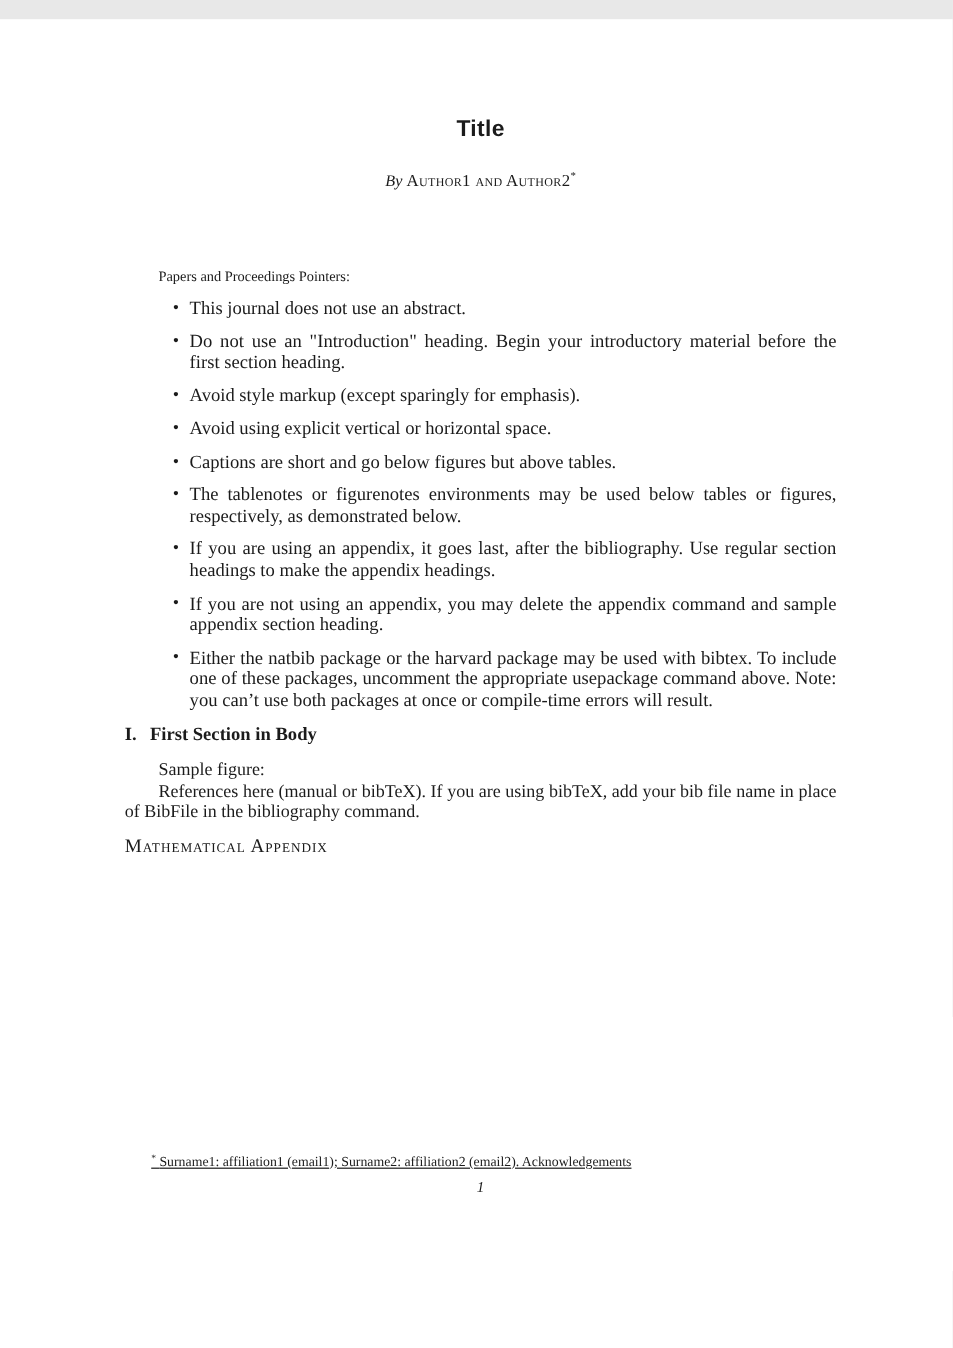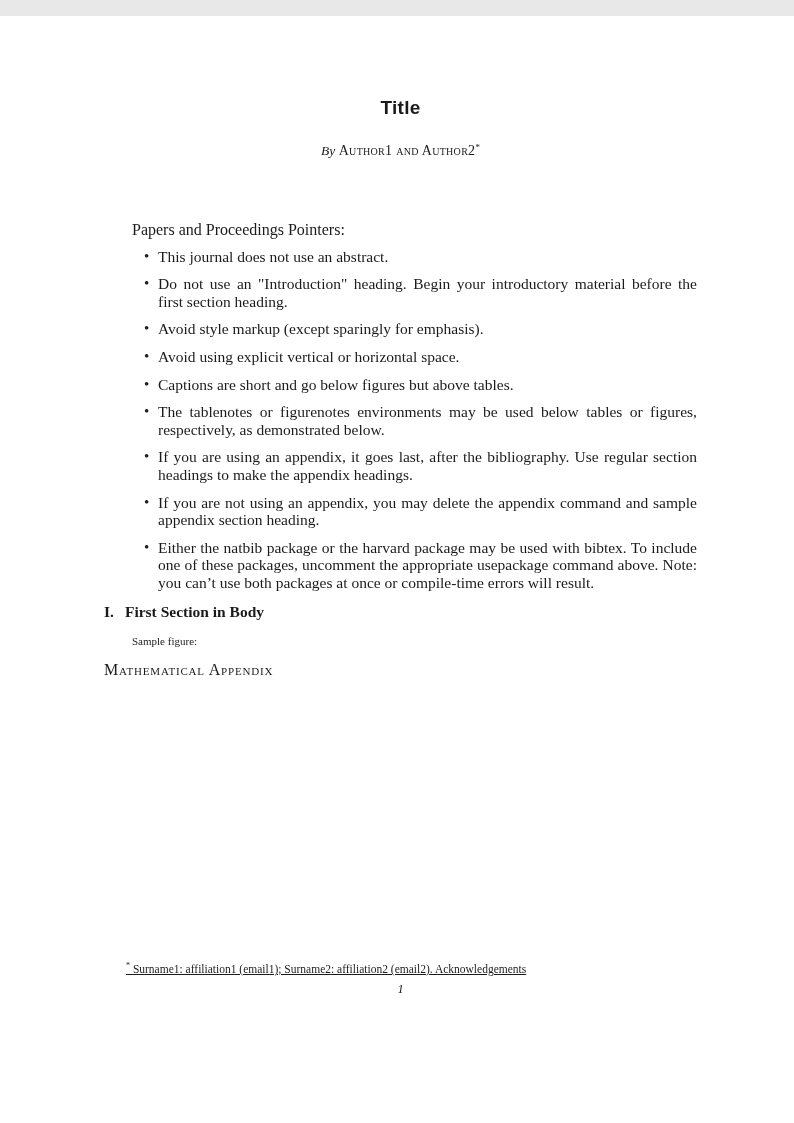--- a/index.html
+++ b/index.html
@@ -46,21 +46,21 @@
     font-size: 14px;
     letter-spacing: 0.3px;
   }
   .byline sup {
     font-size: 9px;
     vertical-align: super;
     line-height: 0;
   }
   .intro-par {
     margin: 62px 0 0 0;
-    font-size: 16px;
+    font-size: 12px;
     line-height: 17.6px;
     text-indent: 28px;
     text-align: justify;
   }
   ul.pointers {
     margin: 9px 0 0 0;
     padding: 0 0 0 54px;
     list-style: none;
   }
   ul.pointers li {
@@ -83,21 +83,21 @@
     line-height: 17.6px;
     font-weight: bold;
     text-align: left;
   }
   .section-heading .hsp {
     display: inline-block;
     width: 11px;
   }
   .body-par {
     margin: 0;
-    font-size: 11px;
+    font-size: 15px;
     line-height: 17.6px;
     text-indent: 28px;
     text-align: justify;
   }
   .body-par.first {
     margin-top: 13px;
   }
   .appendix-heading {
     margin: 10px 0 0 0;
     font-size: 16px;
@@ -169,20 +169,21 @@
 
     <div class="section-heading">
       <span>I.</span><span class="hsp"></span><span>First Section in Body</span>
     </div>
 
     <div>
 
         <p class="body-par first">Sample figure:</p>
 
 
+        <p class="body-par">References here (manual or bibTeX). If you are using bibTeX, add your bib file name in place of BibFile in the bibliography command.</p>
       </div>
 
     <div class="appendix-heading">Mathematical Appendix</div>
 
   </div>
 
   <div class="footnote">
     <sup>*</sup>
     <span>Surname1: affiliation1 (email1); Surname2: affiliation2 (email2). Acknowledgements</span>
   </div>

